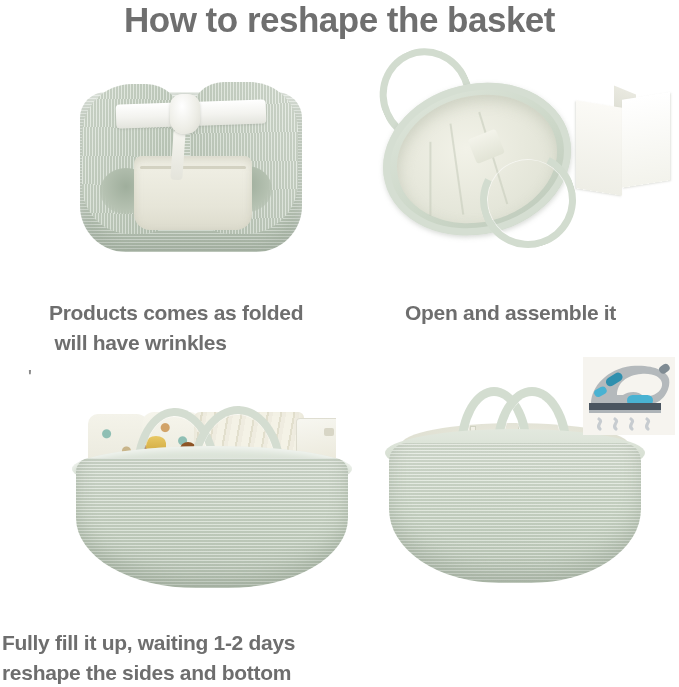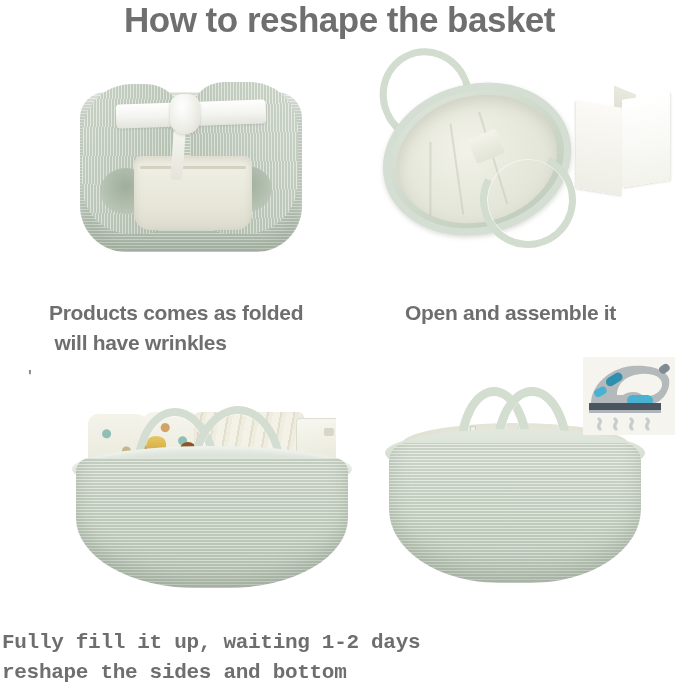--- a/index.html
+++ b/index.html
@@ -40,21 +40,21 @@
     position: absolute;
     color: #6e6e6e;
     font-size: 21px;
     font-weight: 700;
     line-height: 30px;
     letter-spacing: -0.3px;
     white-space: pre;
   }
   .cap-tl { left: 28px;  top: 298px; margin-left: 21px; }
   .cap-tr { left: 388px; top: 298px; margin-left: 17px; }
-  .cap-bl { left: 2px;   top: 628px; font-family: Liberation Mono, monospace; }
+  .cap-bl { left: 2px;   top: 628px; }
   .cap-br { left: 356px; top: 628px; }
 
   .stray-mark {
     position: absolute;
     left: 28px; top: 368px;
     color: #8a8a8a;
     font-size: 16px;
     font-weight: 700;
   }
 

